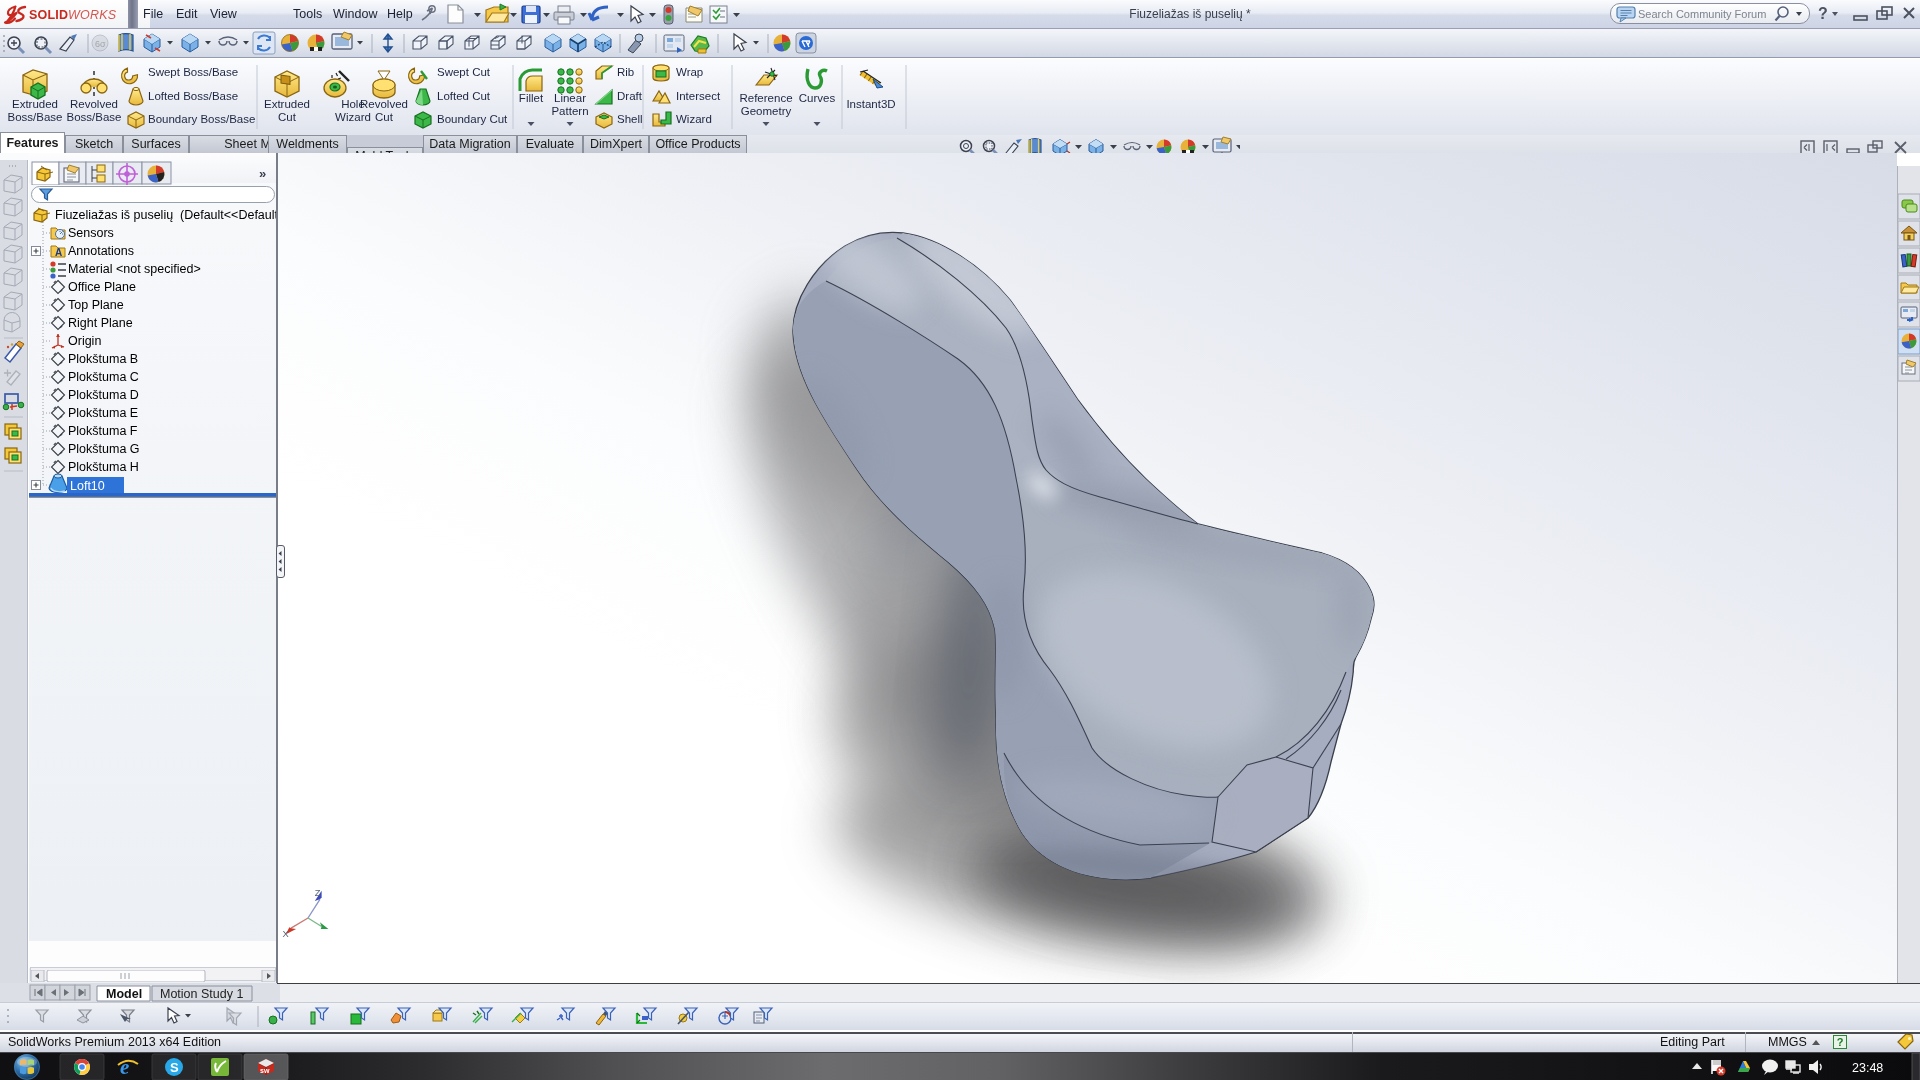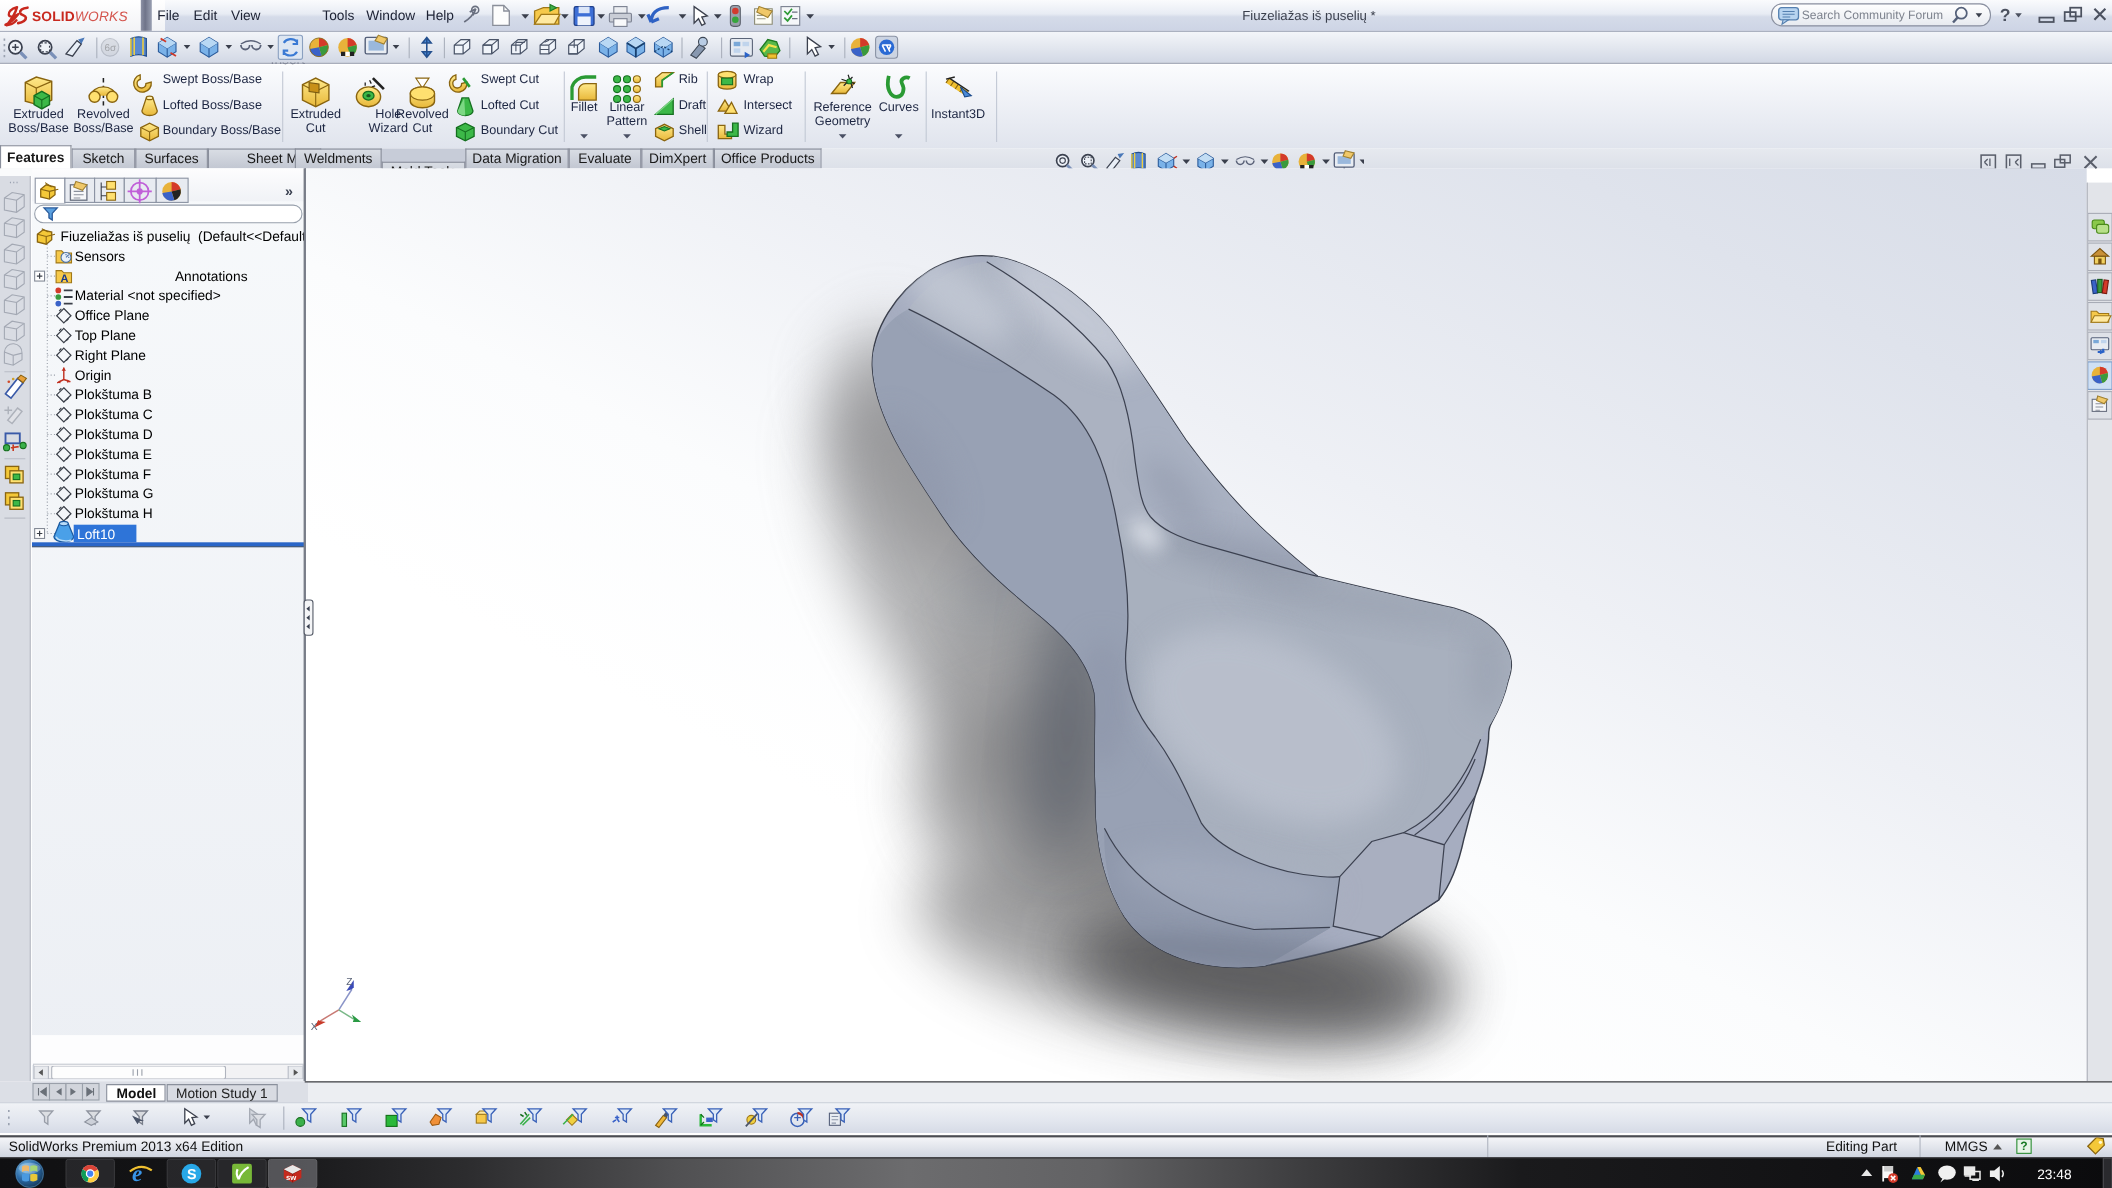--- a/index.html
+++ b/index.html
@@ -856,21 +856,21 @@
         <ellipse cx="0" cy="-8" rx="4" ry="2" fill="#b8dcf8" stroke="#1a5aa0"></ellipse>
         <path d="M-7 4 a9 4.5 0 0 0 14 3" fill="none" stroke="#b8dcf8" stroke-width="1.4"></path>
       </g>
       <rect x="38" y="272" width="57" height="16" fill="#2e74d8"></rect>
       <text x="41" y="285" font-size="12.5" fill="#fff">Loft10</text>
       <rect x="0" y="288" width="248" height="3.5" fill="#2a66c8"></rect>
       <line x1="0" y1="292" x2="248" y2="292" stroke="#16325a"></line>
     </svg>
     <div class="trow" style="top:53px;left:26px;">Fiuzeliažas iš puselių&nbsp; (Default&lt;&lt;Default&gt;_</div>
     <div class="trow" style="top:71px;left:39px;">Sensors</div>
-    <div class="trow" style="top:89px;left:39px;text-align:center;">Annotations</div>
+    <div class="trow" style="top:89px;left:39px;">Annotations</div>
     <div class="trow" style="top:107px;left:39px;">Material &lt;not specified&gt;</div>
     <div class="trow" style="top:125px;left:39px;">Office Plane</div>
     <div class="trow" style="top:143px;left:39px;">Top Plane</div>
     <div class="trow" style="top:161px;left:39px;">Right Plane</div>
     <div class="trow" style="top:179px;left:39px;">Origin</div>
     <div class="trow" style="top:197px;left:39px;">Plokštuma B</div>
     <div class="trow" style="top:215px;left:39px;">Plokštuma C</div>
     <div class="trow" style="top:233px;left:39px;">Plokštuma D</div>
     <div class="trow" style="top:251px;left:39px;">Plokštuma E</div>
     <div class="trow" style="top:269px;left:39px;">Plokštuma F</div>

